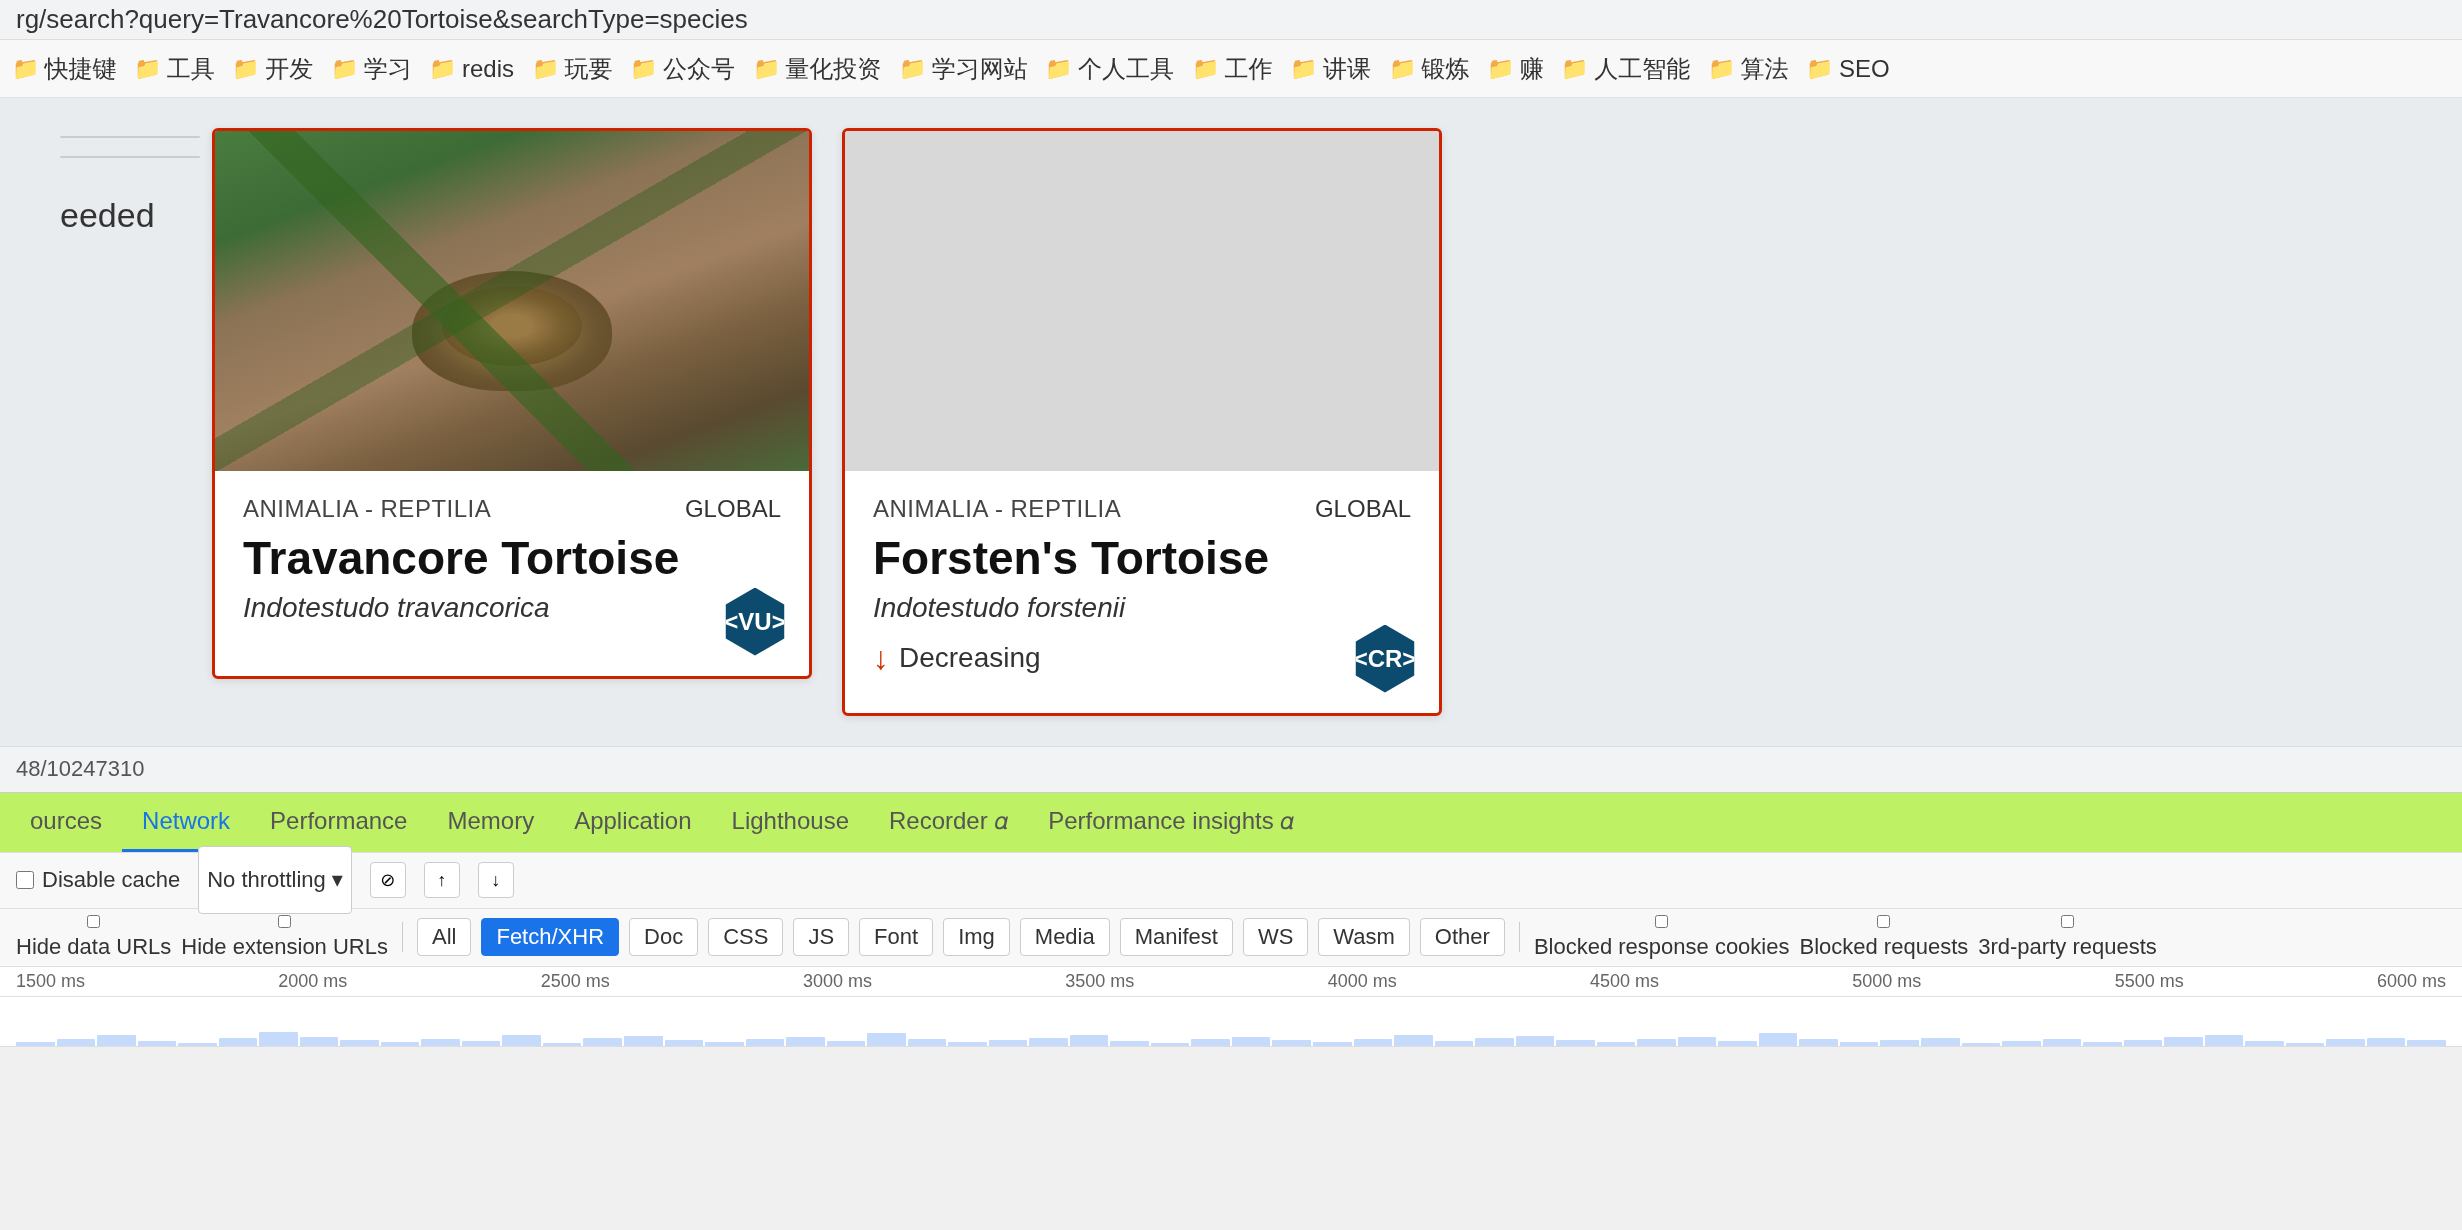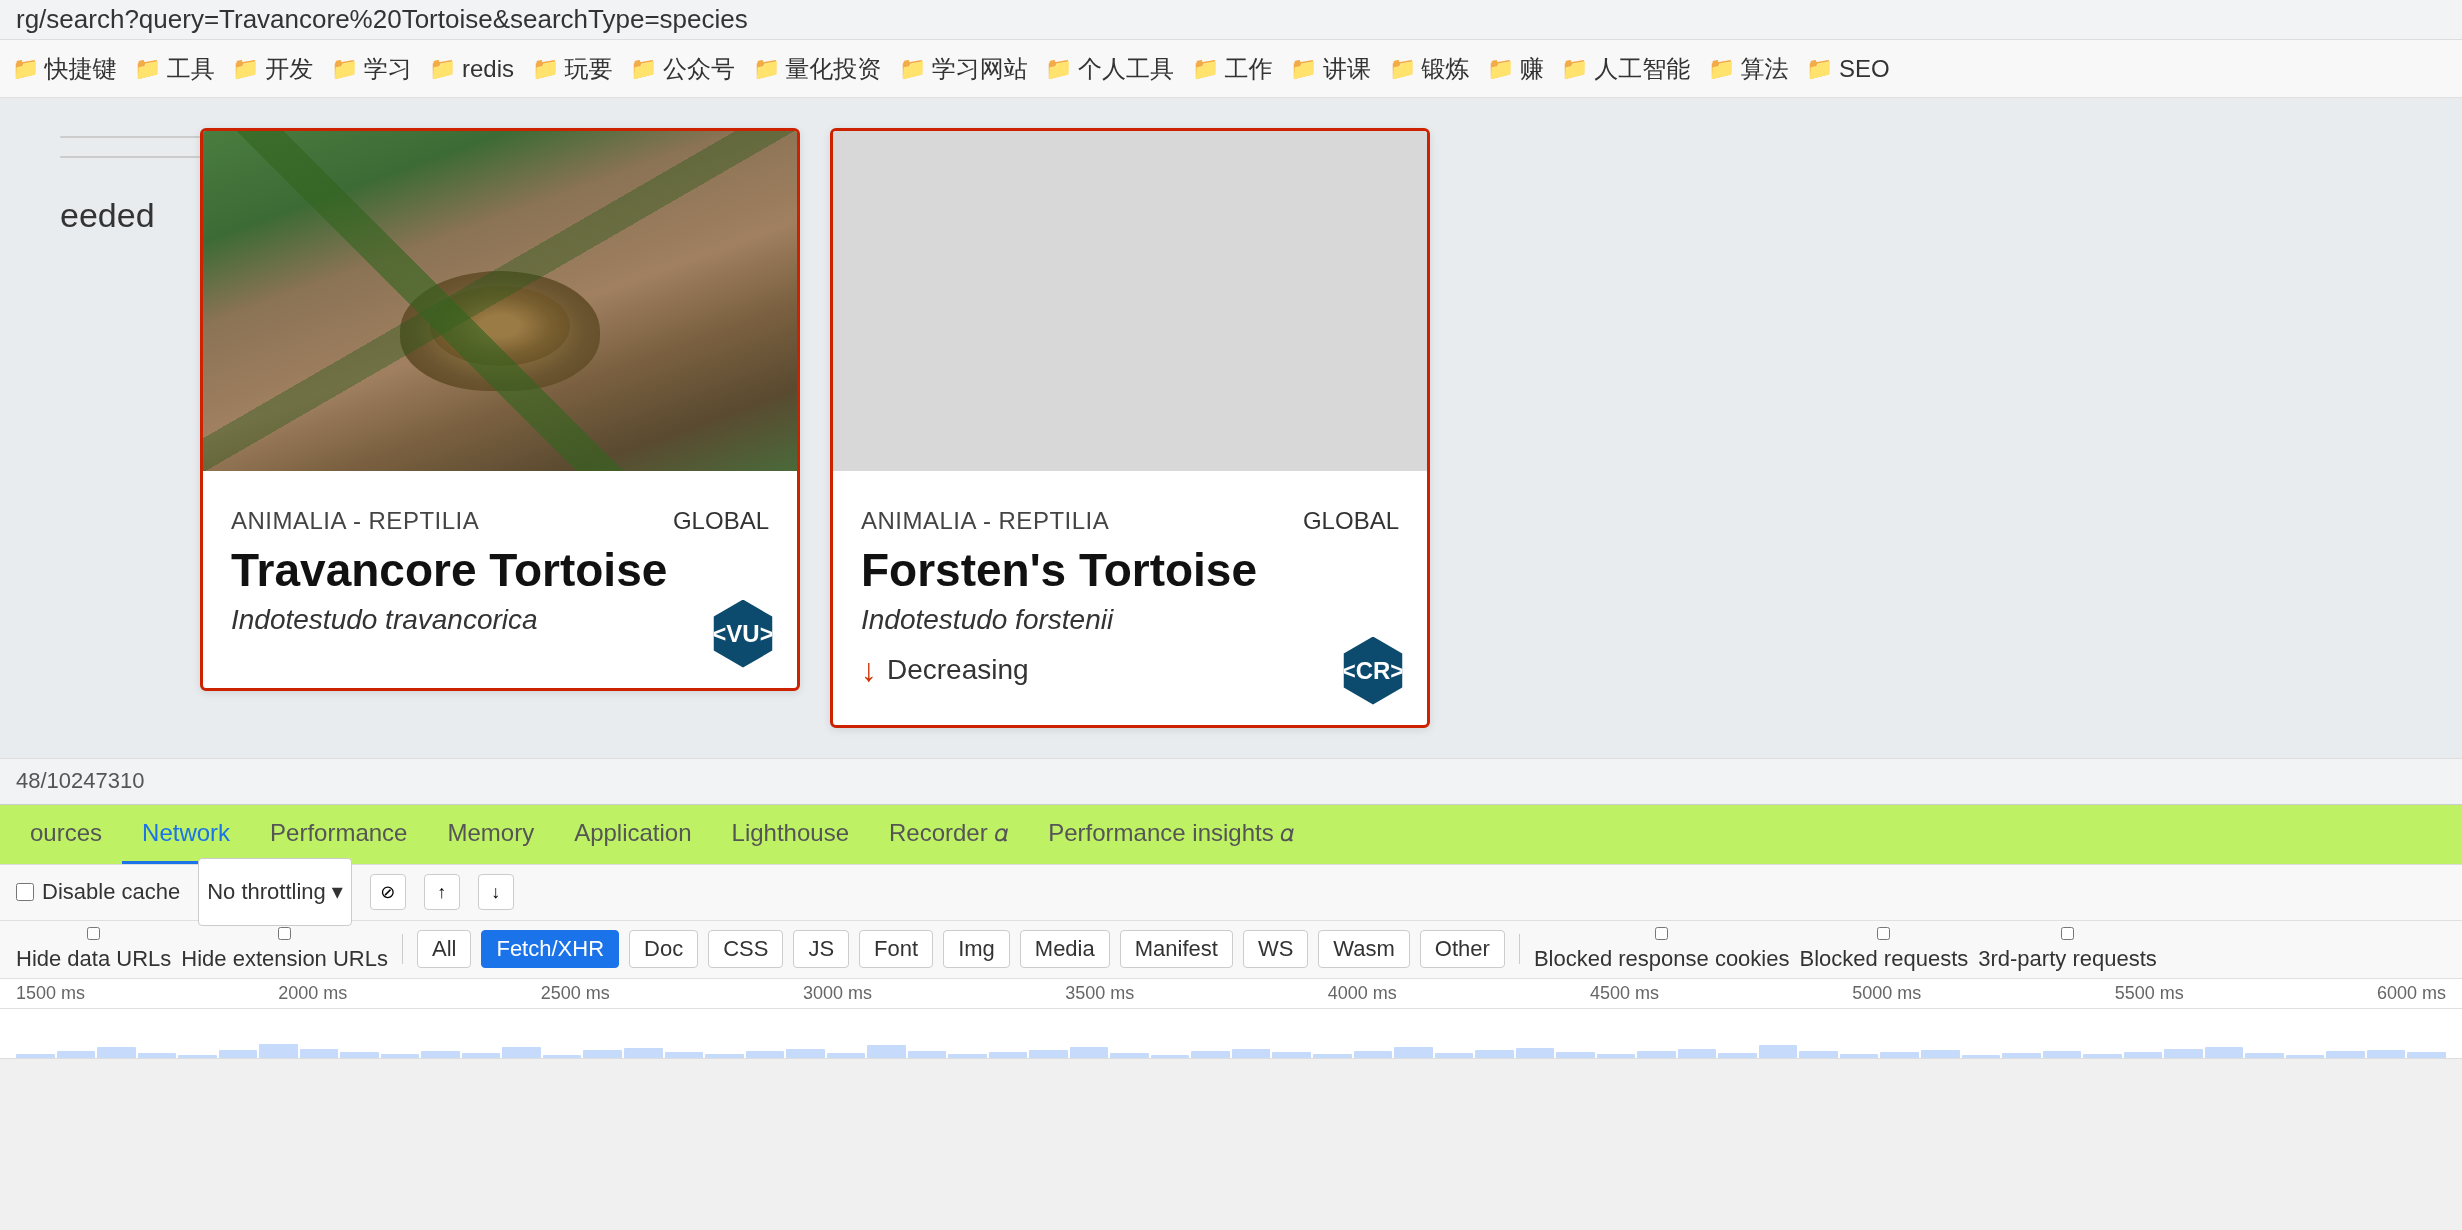--- a/index.html
+++ b/index.html
@@ -38,21 +38,21 @@
       cursor: pointer;
       color: #333;
     }
     .folder-icon { font-size: 22px; color: #555; }
 
     
     .main-content {
       background: #e8ecef;
       padding: 0 60px;
       display: flex;
-      gap: 0;
+      gap: 12px;
       min-height: 580px;
       position: relative;
     }
 
     
     .left-sidebar {
       width: 140px;
       padding: 20px 0;
       flex-shrink: 0;
     }
@@ -137,21 +137,20 @@
       padding: 24px 28px 36px 28px;
       position: relative;
       min-height: 200px;
     }
 
     .card-taxonomy {
       display: flex;
       justify-content: space-between;
       align-items: center;
       margin-bottom: 10px;
-      margin-top: 12px;
     }
     .taxonomy-left {
       font-size: 24px;
       color: #444;
       font-weight: 400;
       letter-spacing: 0.5px;
     }
     .taxonomy-right {
       font-size: 24px;
       color: #333;

